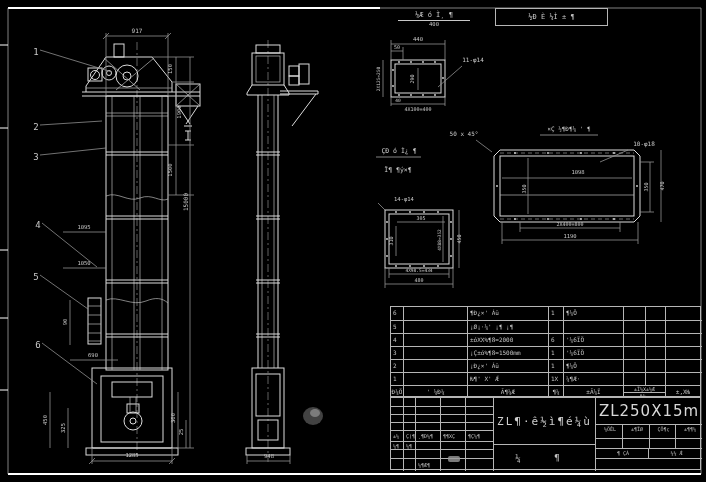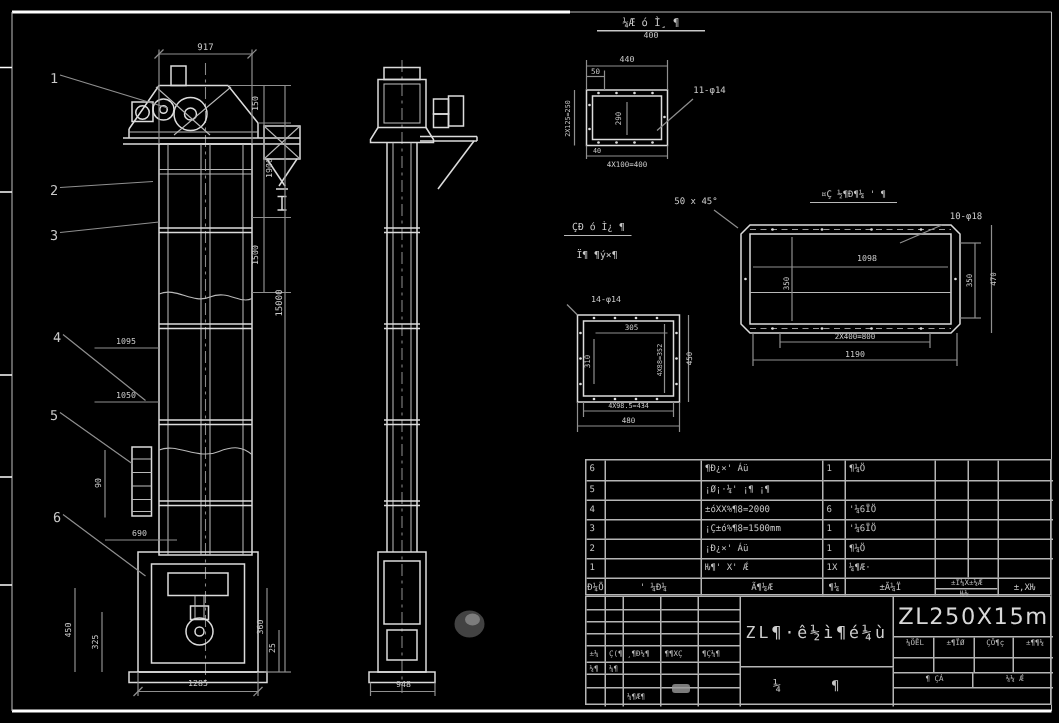--- a/index.html
+++ b/index.html
@@ -323,20 +323,21 @@
         <text x="664" y="186" font-size="5" transform="rotate(-90 664 186)">470</text>
         <text x="570" y="226" font-size="5">2X400=800</text>
         <text x="570" y="238" font-size="5.5">1190</text>
       </g>
   </svg>
 
   <div id="fraction">
     <div class="fr-top">¼Æ ó Ì¸ ¶</div>
     <div class="fr-bot">400</div>
   </div>
+  <div id="top-cell-1" style="left:495px;width:113px;">½Ð È ¼Ì ± ¶</div>
 
   <div class="panel" id="bom" style="left:390px;top:306px;width:311px;height:91px;">
     <div id="bom-rows">
         <div class="cellrow" style="grid-template-columns: 13px 64px 81px 15px 60px 22px 20px 36px; height: 13px;">
           <div class="c" style="border-top: none;">6</div>
           <div class="c" style="border-top: none;"></div>
           <div class="c" style="border-top: none;">¶Ð¿×' Áü</div>
           <div class="c" style="border-top: none;">1</div>
           <div class="c" style="border-top: none;">¶¼Ö</div>
           <div class="c" style="border-top: none;"></div>

